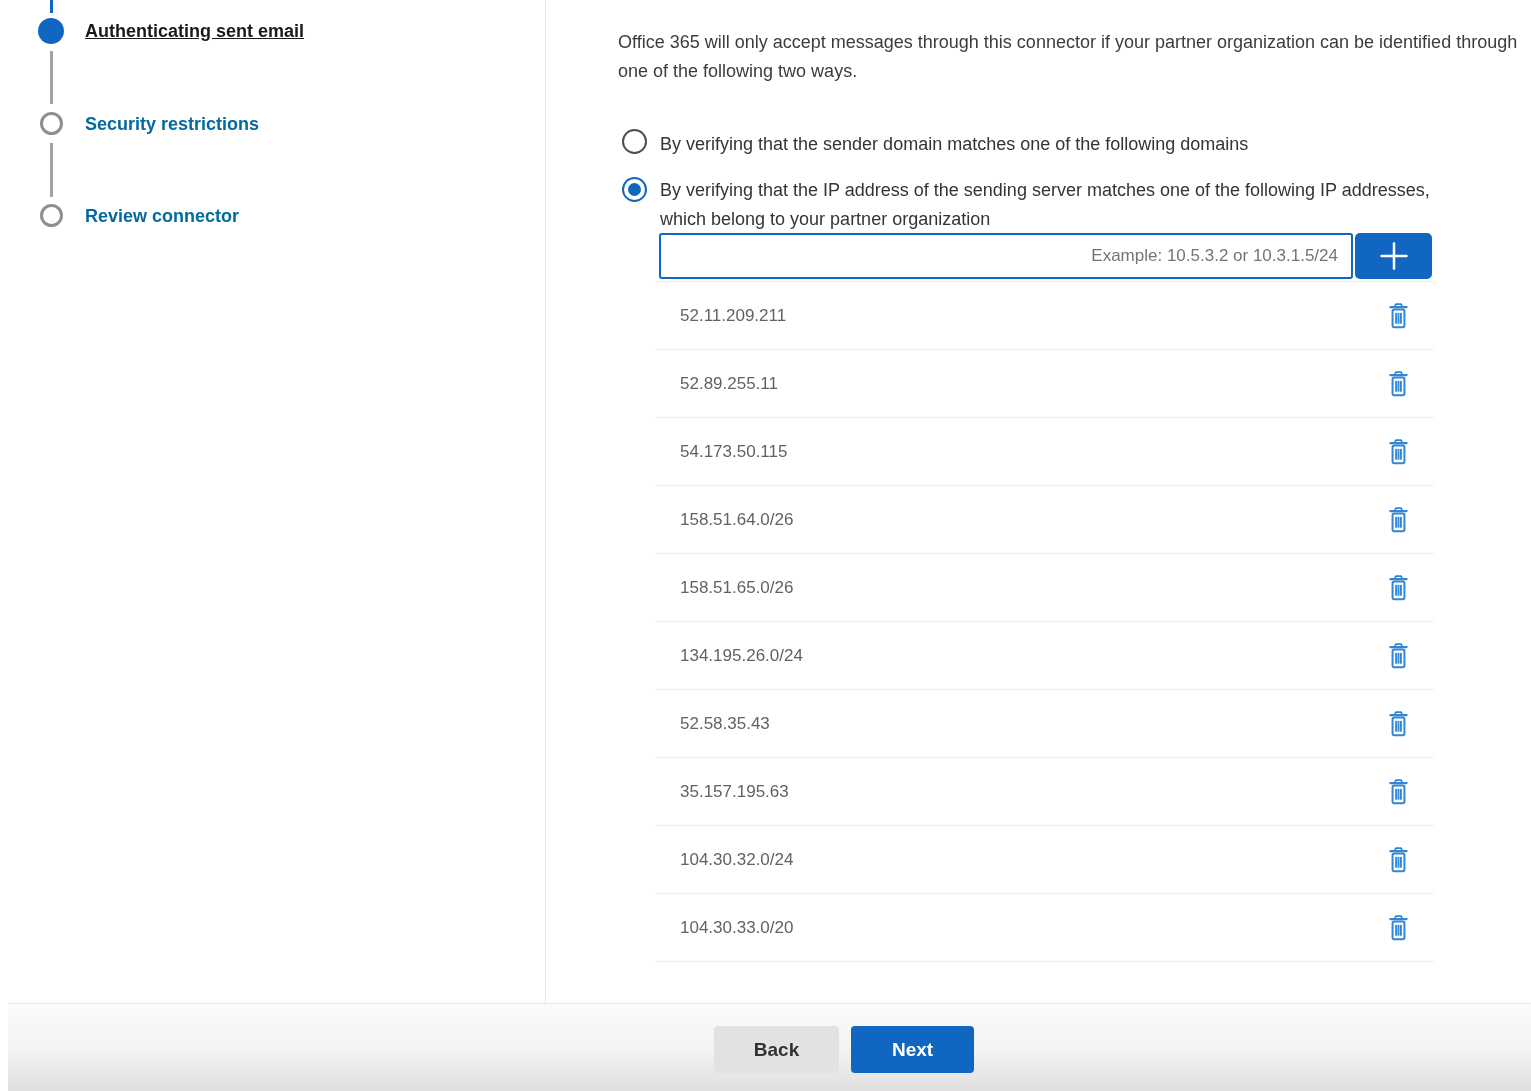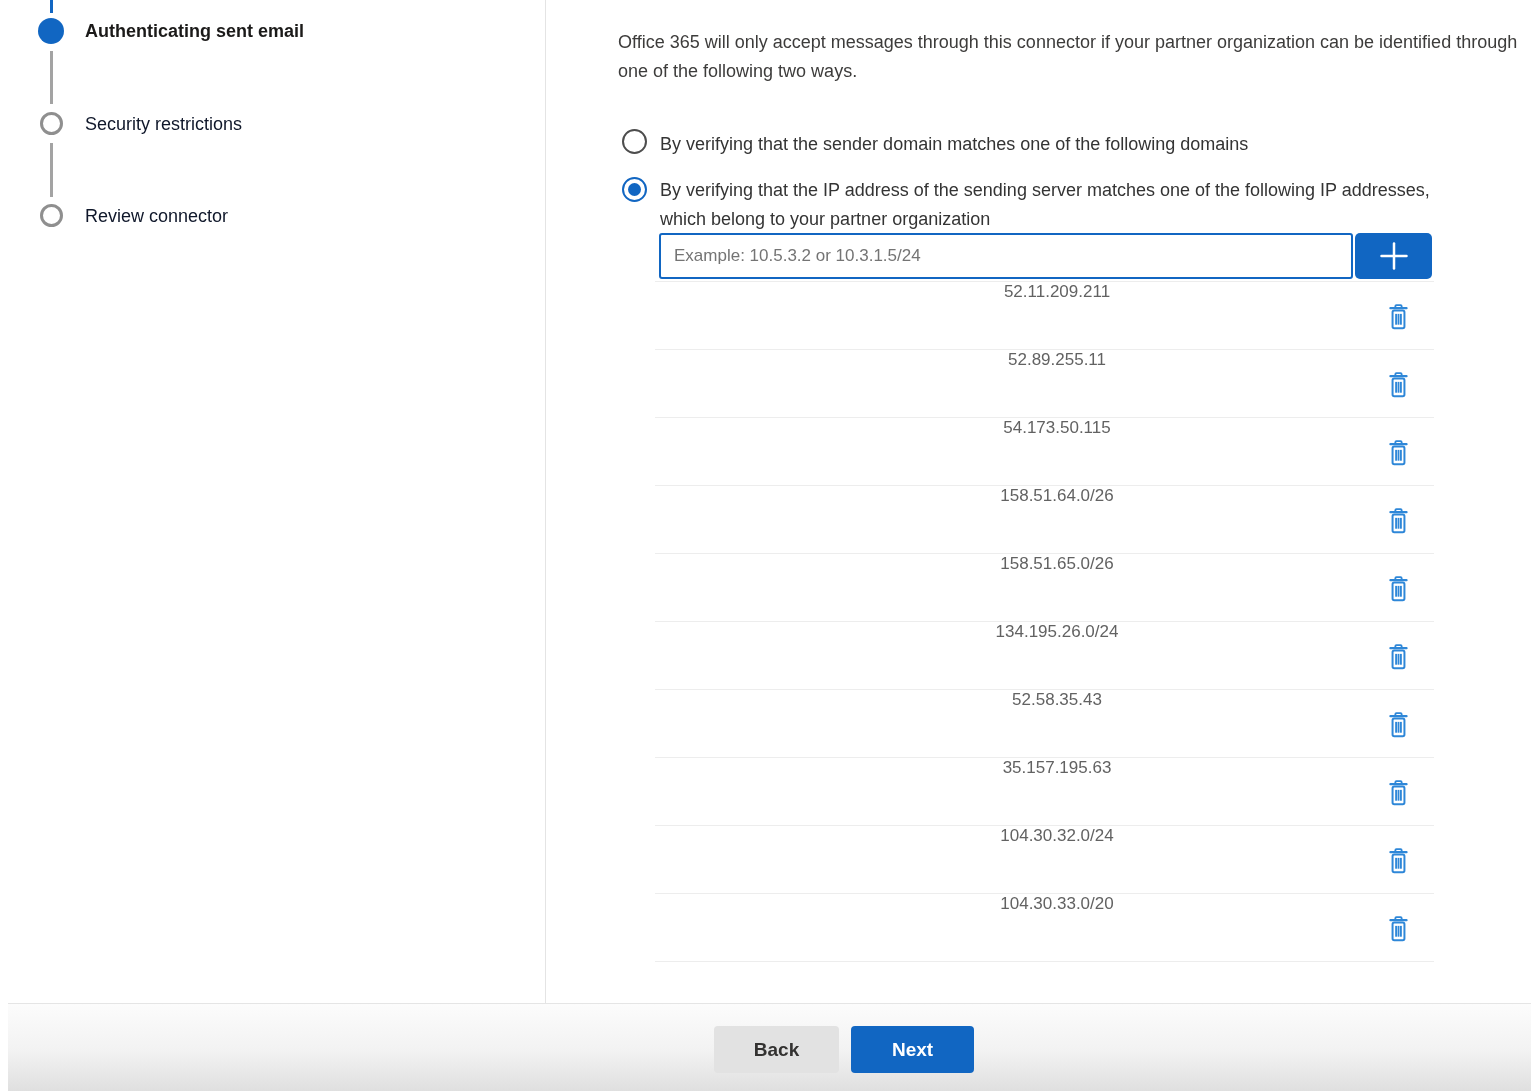--- a/index.html
+++ b/index.html
@@ -23,22 +23,22 @@
   .step-dot {
     position:absolute; left:38px; top:18px; width:26px; height:26px;
     border-radius:50%; background:var(--accent,#1166c2);
   }
   .step-ring {
     position:absolute; left:40px; width:23px; height:23px;
     border:3px solid #8f8f8f; border-radius:50%; background:#fff;
   }
   .step-ring.r1 { top:112px; }
   .step-ring.r2 { top:204px; }
-  .step-label { position:absolute; left:85px; font-size:18px; color:#0f172a; white-space:nowrap; }
-  .step-label.current { top:21px; font-weight:700; color:#1b1a19; }
+  .step-label { position:absolute; left:85px; font-size:18px; color:#0369a1; white-space:nowrap;font-weight:bold; }
+  .step-label.current { top:21px; font-weight:700; color:#1b1a19;text-decoration:underline; }
   .step-label.s2 { top:114px; }
   .step-label.s3 { top:206px; }
 
   
   .content { position:absolute; inset:0;margin-top:12px; }
   .intro {
     position:absolute; left:618px; top:16px; width:906px;
     font-size:18px; line-height:29px; color:#3d3c3b;
   }
   .radio {
@@ -52,37 +52,36 @@
     border-radius:50%; background:var(--accent,#1166c2);
   }
   .option-label { position:absolute; left:660px; font-size:18px; line-height:29px; color:#343434; cursor:default; }
   .option-label.opt1 { top:118px; white-space:nowrap; }
   .option-label.opt2 { top:164px; width:818px; }
 
   .ip-input {
     position:absolute; left:659px; top:221px; width:694px; height:46px;
     border:2px solid var(--accent,#1166c2); border-radius:3px;
     padding:0 13px; font-family:"Liberation Sans", sans-serif;
-    font-size:17px; color:#333; outline:none; background:#fff;
+    font-size:17px; color:#333; outline:none; background:#fff;text-align:right;
   }
   .ip-input::placeholder { color:#747474; opacity:1; }
   .add-btn {
     position:absolute; left:1355px; top:221px; width:77px; height:46px;
     background:var(--accent,#1166c2); border:none; border-radius:5px;
     display:flex; align-items:center; justify-content:center; cursor:pointer;
   }
 
   .ip-list {
     position:absolute; left:655px; top:269px; width:779px;
     border-top:1px solid var(--divider,#ededed);
   }
   .ip-row {
     height:68px; display:flex; align-items:center;
     border-bottom:1px solid var(--divider,#ededed);
-    flex-direction:column;
   }
   .ip-text { margin-left:25px; font-size:17px; color:#626262; }
   .trash-btn {
     margin-left:auto; margin-right:22px; width:28px; height:30px;
     background:none; border:none; padding:0; cursor:pointer;
     display:flex; align-items:center; justify-content:center;
   }
 
   
   .footer {

